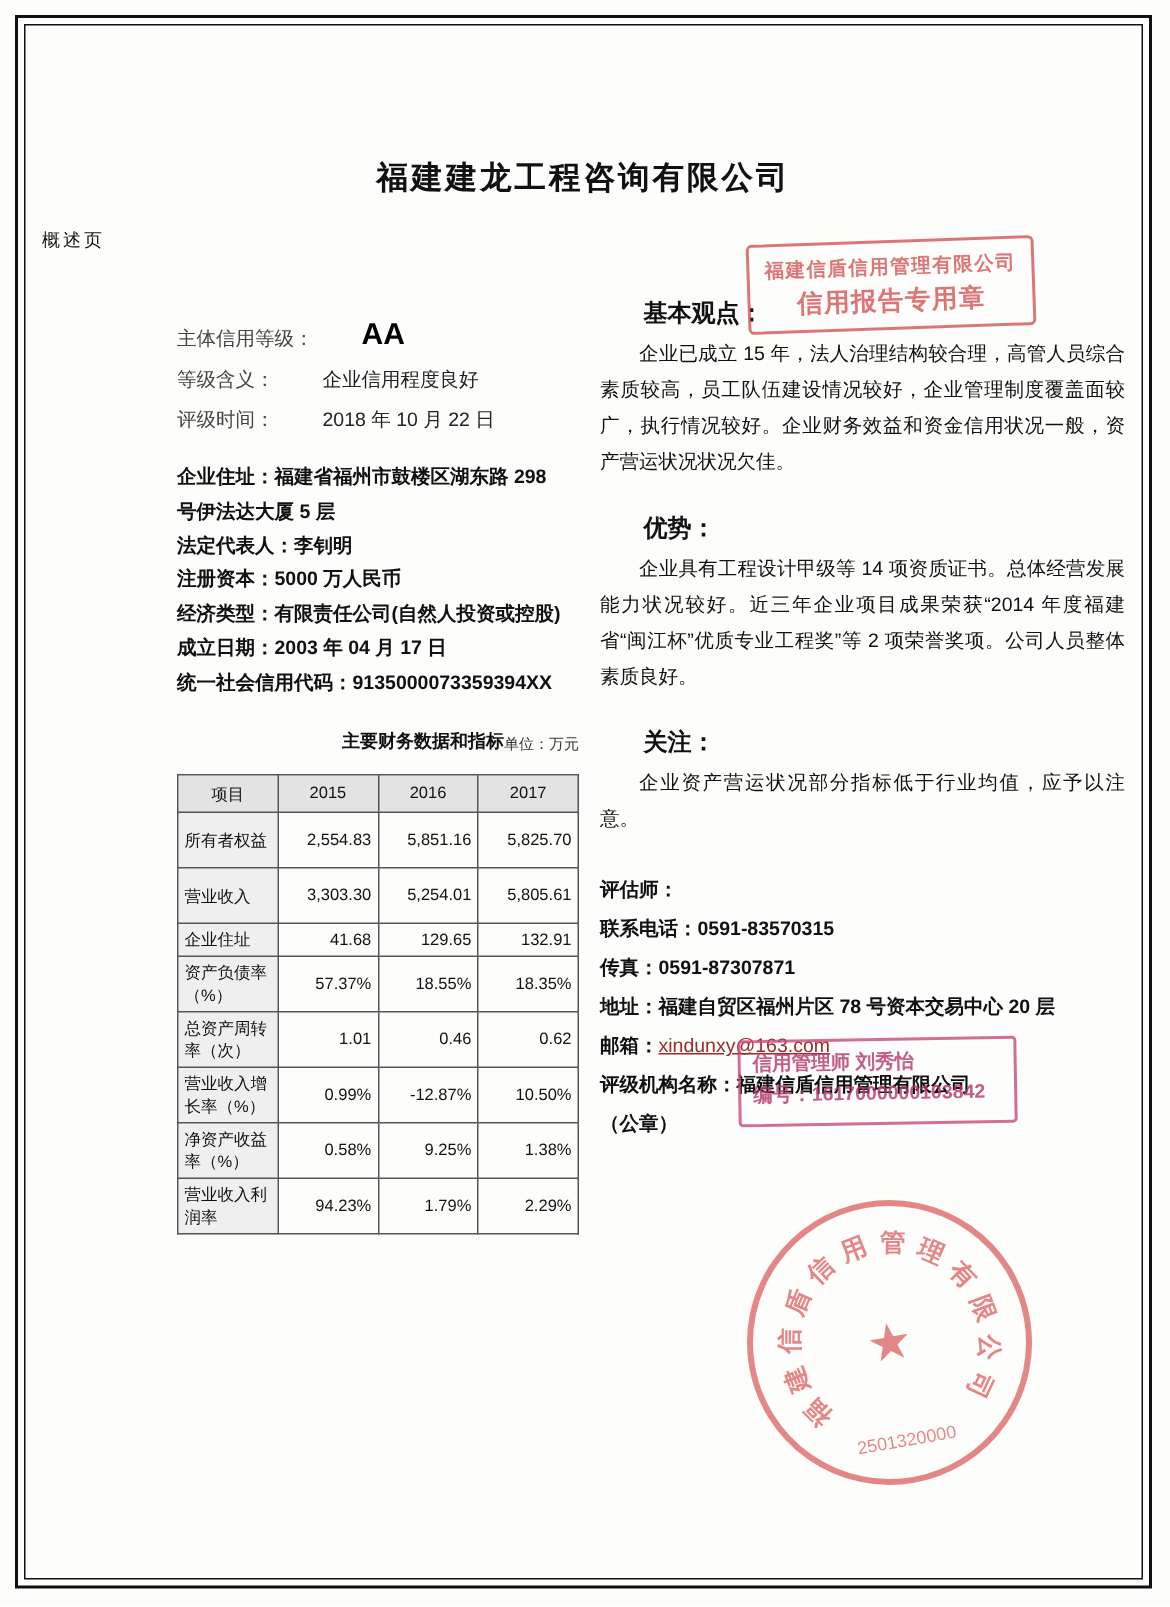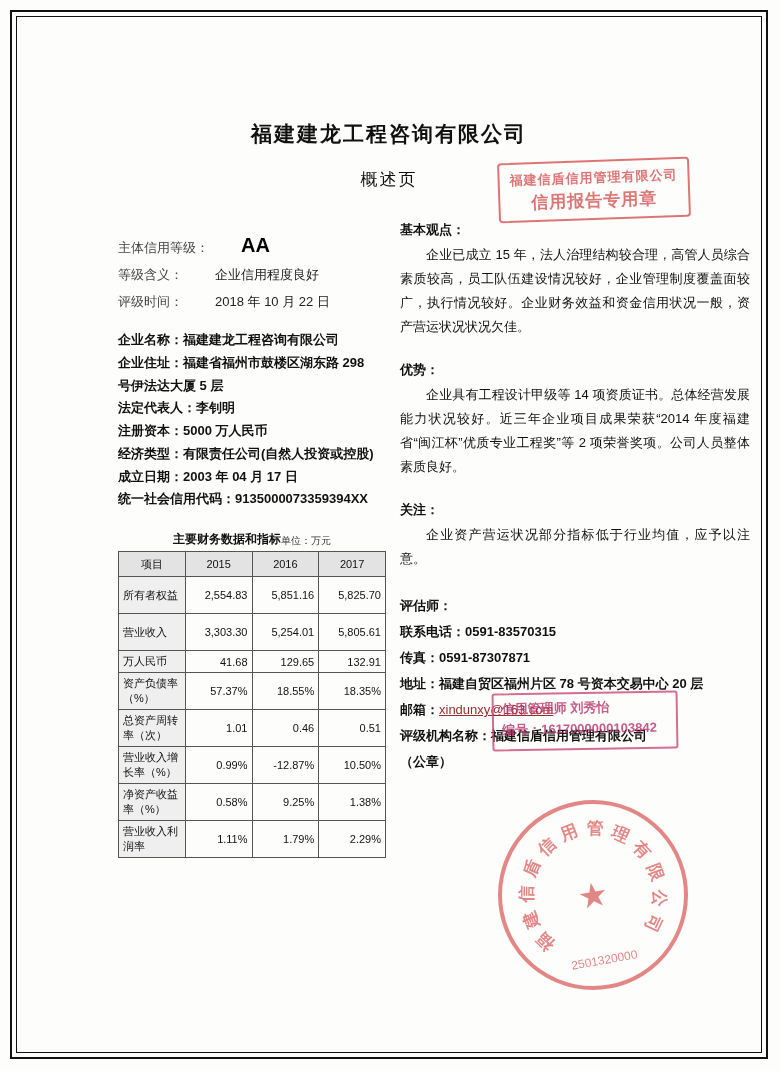--- a/index.html
+++ b/index.html
@@ -32,35 +32,35 @@
   }
   .frame-inner {
     position: absolute;
     left: 16px; top: 16px;
     width: 746px; height: 1037px;
     border: 1px solid #111;
     box-sizing: border-box;
   }
   .content {
     position: absolute;
-    left: 28px; top: 28px;
+    left: 28px; top: 12px;
     width: 722px;
     height: 1015px;
   }
   .doc-title {
     text-align: center;
     font-size: 21px;
     font-weight: bold;
     letter-spacing: 2px;
     margin-top: 92px;
     color: #111;
   }
   .doc-subtitle {
-    text-align: center;
-    font-size: 17px;
+    text-align: left;
+    font-size: 12px;
     letter-spacing: 2px;
     margin-top: 20px;
     color: #111;
   }
   .columns {
     display: flex;
     margin-top: 30px;
   }
   .col-left {
     width: 350px;
@@ -110,24 +110,24 @@
     font-weight: bold;
   }
 
   
   .fin-wrap {
     margin-top: 20px;
     width: 268px;
   }
   .fin-head {
     display: flex;
-    justify-content: center;
+    justify-content: flex-end;
     align-items: flex-end;
     font-size: 12px;
-    margin-bottom: 3px;
+    margin-bottom: 13px;
   }
   .fin-head .t { font-weight: bold; color:#111; }
   .fin-head .u { font-size: 10px; color:#333; }
   table.fin {
     border-collapse: collapse;
     width: 268px;
     font-size: 11px;
     table-layout: fixed;
   }
   table.fin th, table.fin td {
@@ -148,24 +148,25 @@
   }
   table.fin td.num {
     text-align: right;
     width: 54px;
     word-break: break-all;
   }
   table.fin tr.tall td { height: 30px; }
 
   
   .sec-title {
-    font-size: 13px;
+    font-size: 16px;
     font-weight: bold;
     color: #111;
     margin-bottom: 4px;
+    margin-left: 29px;
   }
   .sec-body {
     font-size: 13px;
     line-height: 1.85;
     text-align: justify;
     color: #111;
     text-indent: 26px;
     margin-bottom: 22px;
   }
   .contact {
@@ -287,23 +288,20 @@
           <span class="rating-label">等级含义：</span>
           <span class="rating-value">企业信用程度良好</span>
         </div>
 
         <div class="rating-row">
           <span class="rating-label">评级时间：</span>
           <span class="rating-value">2018 年 10 月 22 日</span>
         </div>
 
         <div class="company-block">
-          <div>
-            <span class="k">企业名称：</span><span class="v">福建建龙工程咨询有限公司</span>
-          </div>
           <div>
             <span class="k">企业住址：</span><span class="v">福建省福州市鼓楼区湖东路 298 号伊法达大厦 5 层</span>
           </div>
           <div>
             <span class="k">法定代表人：</span><span class="v">李钊明</span>
           </div>
           <div>
             <span class="k">注册资本：</span><span class="v">5000 万人民币</span>
           </div>
           <div>
@@ -338,52 +336,52 @@
                   <td class="num">5,851.16</td>
                   <td class="num">5,825.70</td>
                 </tr>
                 <tr class="tall">
                   <td class="rowlab">营业收入</td>
                   <td class="num">3,303.30</td>
                   <td class="num">5,254.01</td>
                   <td class="num">5,805.61</td>
                 </tr>
                 <tr>
-                  <td class="rowlab">万人民币</td>
+                  <td class="rowlab">企业住址</td>
                   <td class="num">41.68</td>
                   <td class="num">129.65</td>
                   <td class="num">132.91</td>
                 </tr>
                 <tr>
                   <td class="rowlab">资产负债率（%）</td>
                   <td class="num">57.37%</td>
                   <td class="num">18.55%</td>
                   <td class="num">18.35%</td>
                 </tr>
                 <tr>
                   <td class="rowlab">总资产周转率（次）</td>
                   <td class="num">1.01</td>
                   <td class="num">0.46</td>
-                  <td class="num">0.51</td>
+                  <td class="num">0.62</td>
                 </tr>
                 <tr>
                   <td class="rowlab">营业收入增长率（%）</td>
                   <td class="num">0.99%</td>
                   <td class="num">-12.87%</td>
                   <td class="num">10.50%</td>
                 </tr>
                 <tr>
                   <td class="rowlab">净资产收益率（%）</td>
                   <td class="num">0.58%</td>
                   <td class="num">9.25%</td>
                   <td class="num">1.38%</td>
                 </tr>
                 <tr>
                   <td class="rowlab">营业收入利润率</td>
-                  <td class="num">1.11%</td>
+                  <td class="num">94.23%</td>
                   <td class="num">1.79%</td>
                   <td class="num">2.29%</td>
                 </tr>
               </tbody>
           </table>
         </div>
       </div>
 
       <div class="col-right">
 

